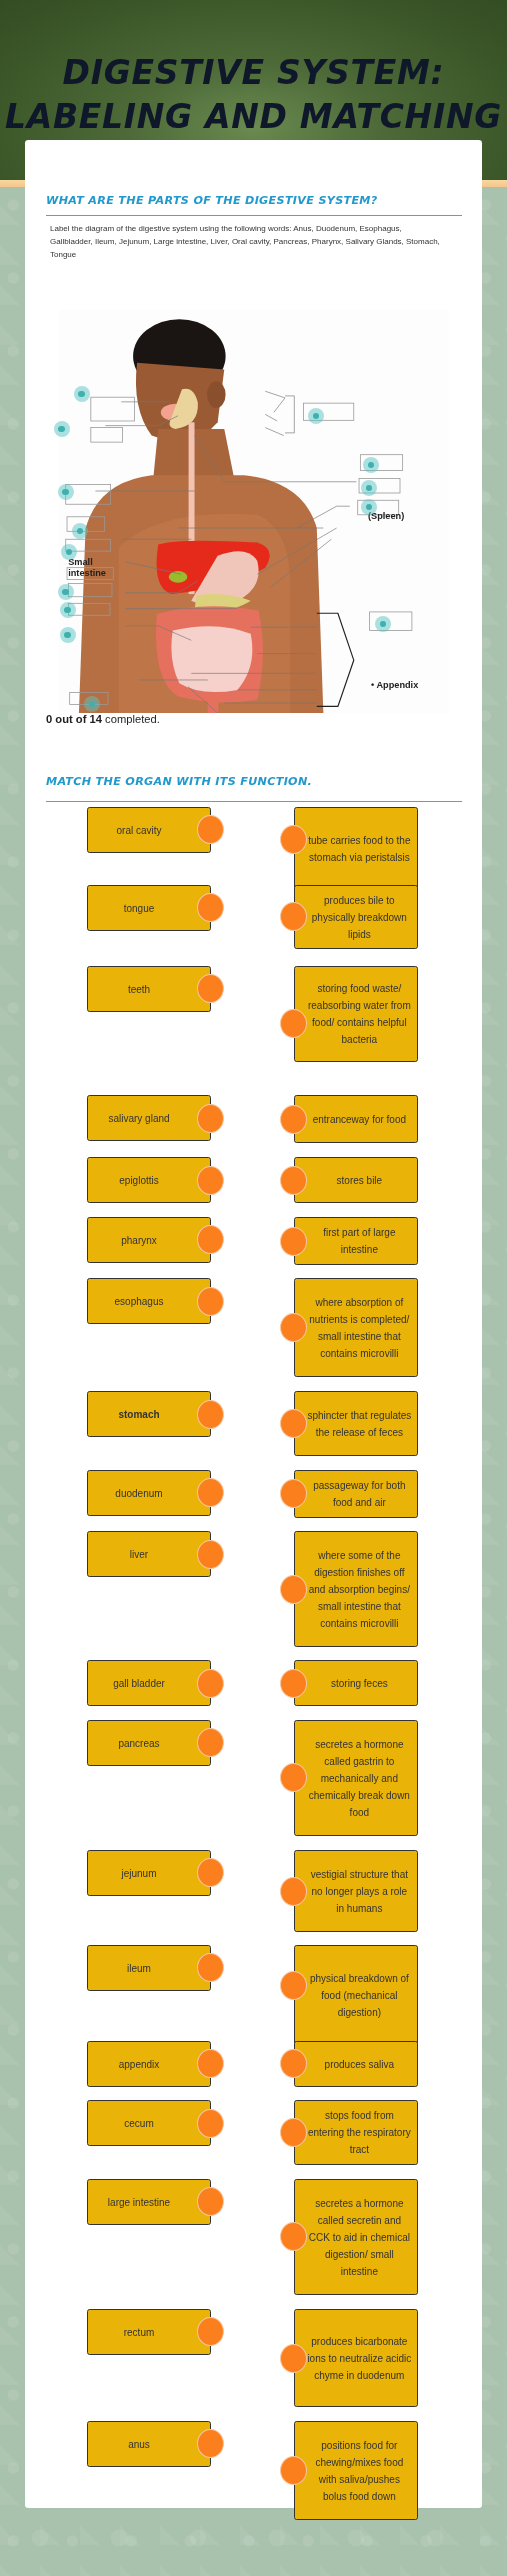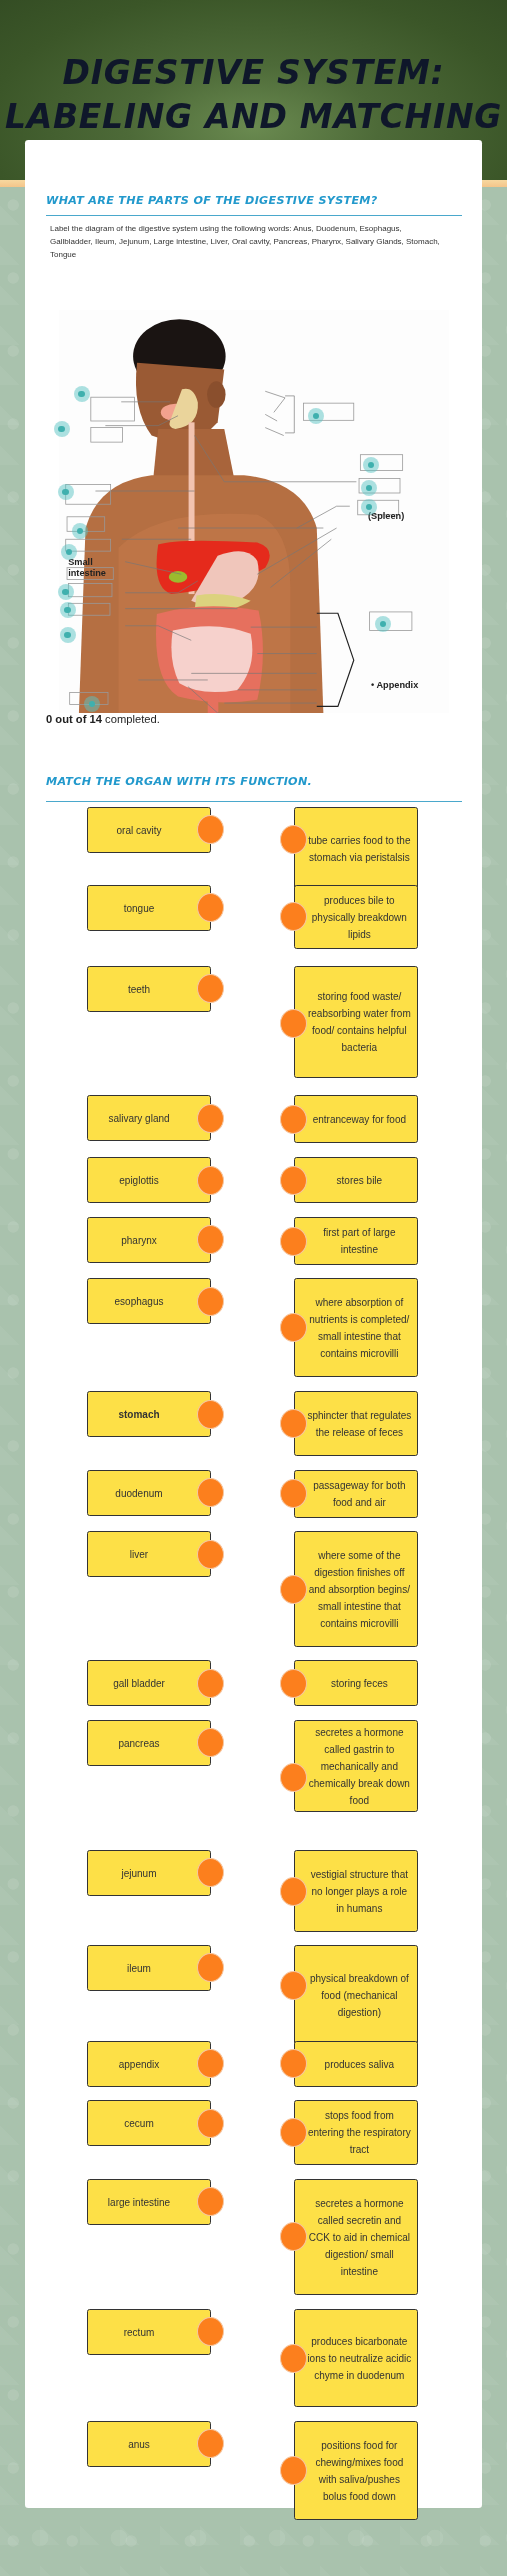--- a/index.html
+++ b/index.html
@@ -72,21 +72,21 @@
     border-radius: 50%; background: #3fb0ae;
   }
   .diag-text {
     position: absolute; font-weight: bold; font-size: 9.2px; color: #222; line-height: 11.2px;
   }
   .progress {
     position: absolute; left: 46px; top: 713px; font-size: 11.2px; color: #222;
   }
   .progress b { font-weight: bold; }
   .match-left, .match-right {
-    position: absolute; border: 0.9px solid #333; border-radius: 2.6px; background: #fde047;
+    position: absolute; border: 0.9px solid #333; border-radius: 2.6px; background: #eab308;
     display: flex; align-items: center; justify-content: center; text-align: center;
     font-size: 10px; line-height: 17px; color: #333;
     cursor: pointer;
   }
   .match-left { left: 87px; width: 124px; height: 46px; padding-right: 20px; }
   .match-right { left: 294px; width: 124px; padding: 2.6px 5.3px 2.6px 12px; }
   .dot {
     position: absolute; width: 27px; height: 29px; border-radius: 50%;
     background: #fc7f1d; border: 1.3px solid #f6c7a2;
     cursor: pointer;
@@ -222,21 +222,21 @@
   <div class="dot" style="left:197px; top:893px;"></div>
   <div class="match-right" style="top:885px; height:64px;">
       <span>produces bile to physically breakdown lipids</span>
     </div>
   <div class="dot" style="left:280px; top:902px;"></div>
 
   <div class="match-left" style="top:966px;">
       <span>teeth</span>
     </div>
   <div class="dot" style="left:197px; top:974px;"></div>
-  <div class="match-right" style="top:966px; height:112px;">
+  <div class="match-right" style="top:966px; height:96px;">
       <span>storing food waste/ reabsorbing water from food/ contains helpful bacteria</span>
     </div>
   <div class="dot" style="left:280px; top:1009px;"></div>
 
   <div class="match-left" style="top:1095px;">
       <span>salivary gland</span>
     </div>
   <div class="dot" style="left:197px; top:1104px;"></div>
   <div class="match-right" style="top:1095px; height:48px;">
       <span>entranceway for food</span>
@@ -303,21 +303,21 @@
   <div class="dot" style="left:197px; top:1669px;"></div>
   <div class="match-right" style="top:1660px; height:46px;">
       <span>storing feces</span>
     </div>
   <div class="dot" style="left:280px; top:1669px;"></div>
 
   <div class="match-left" style="top:1720px;">
       <span>pancreas</span>
     </div>
   <div class="dot" style="left:197px; top:1728px;"></div>
-  <div class="match-right" style="top:1720px; height:92px;">
+  <div class="match-right" style="top:1720px; height:116px;">
       <span>secretes a hormone called gastrin to mechanically and chemically break down food</span>
     </div>
   <div class="dot" style="left:280px; top:1763px;"></div>
 
   <div class="match-left" style="top:1850px;">
       <span>jejunum</span>
     </div>
   <div class="dot" style="left:197px; top:1858px;"></div>
   <div class="match-right" style="top:1850px; height:82px;">
       <span>vestigial structure that no longer plays a role in humans</span>

